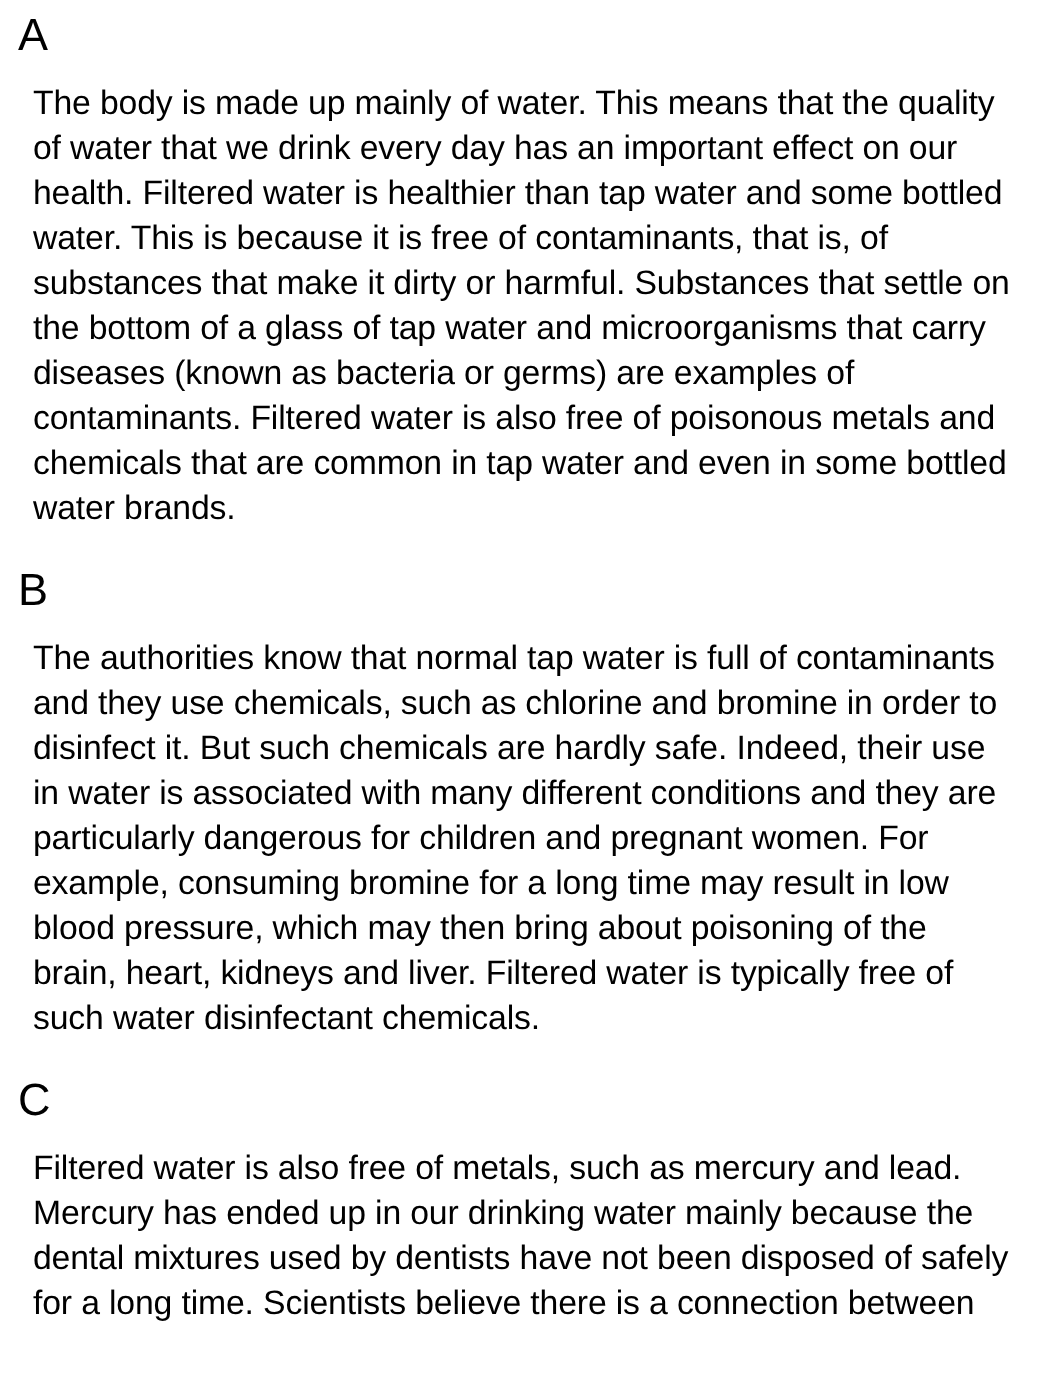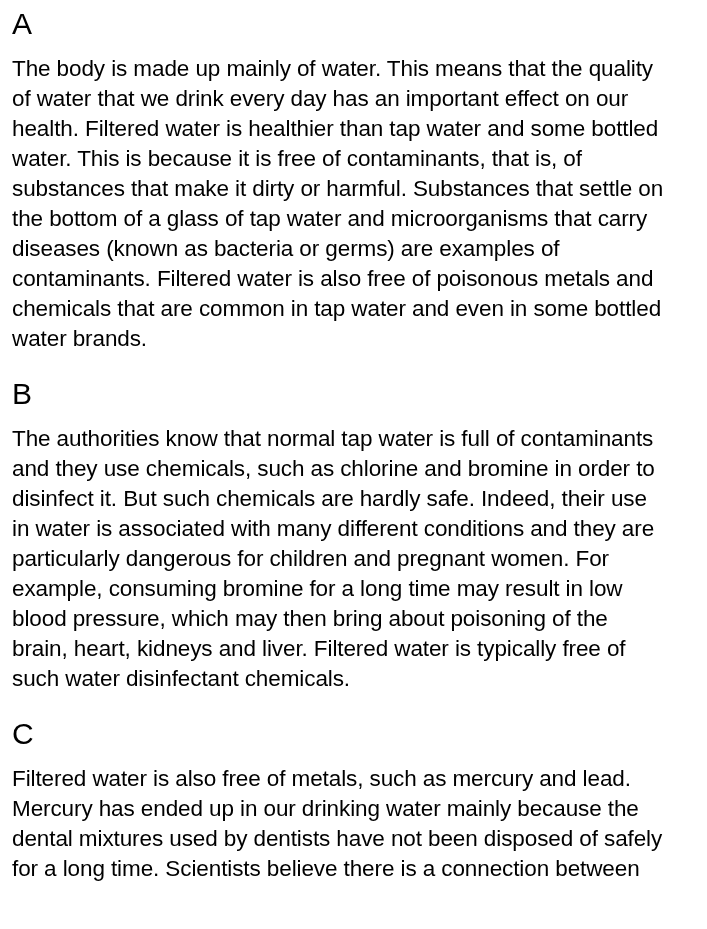--- a/index.html
+++ b/index.html
@@ -39,21 +39,21 @@
     line-height: 36px;
     font-weight: 400;
     letter-spacing: 0.2px;
     margin: 0 0 12px 0;
     color: #000000;
   }
   .section-body {
     font-size: 22.5px;
     line-height: 30px;
     letter-spacing: -0.1px;
-    margin: 0;
+    margin: 10px;
     color: #000000;
     white-space: pre-line;
     max-width: 692px;
   }
 </style>
 </head>
 <body>
 
 <div class="page">
   <div class="content">

